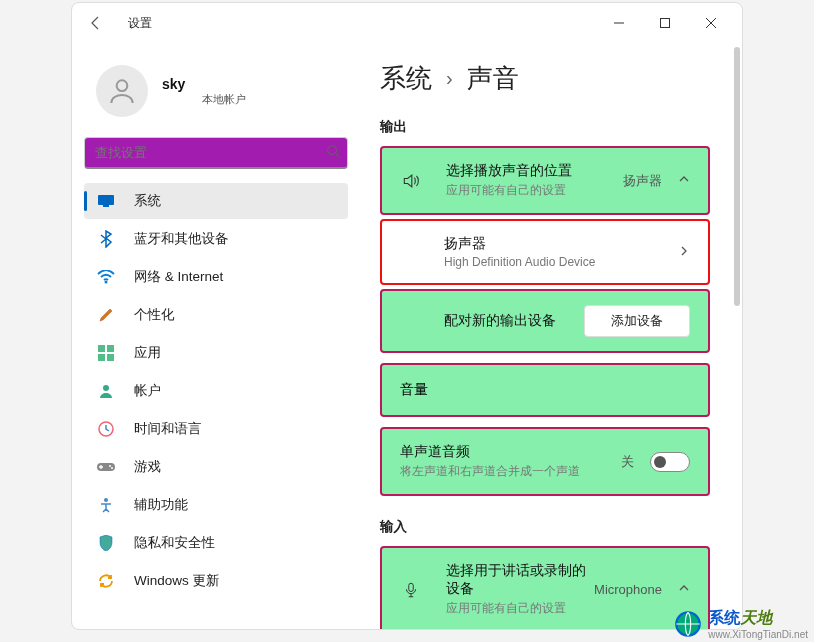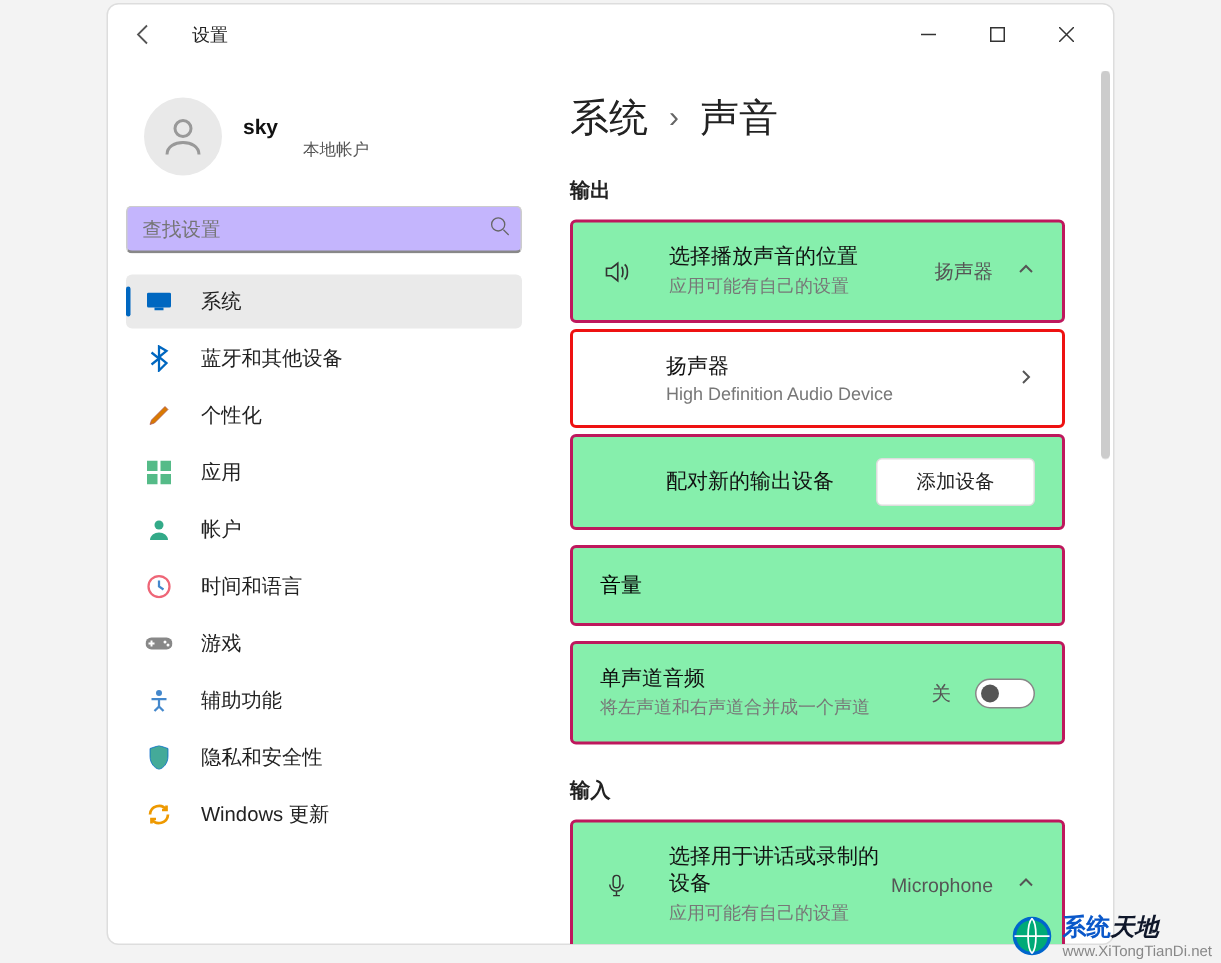--- a/index.html
+++ b/index.html
@@ -10,21 +10,21 @@
 .app-title { font-size: 12px; color: #222; margin-left: 16px; }
 .win-controls { margin-left: auto; display: flex; }
 .win-btn { width: 46px; height: 32px; display: flex; align-items: center; justify-content: center; color: #333; }
 .body-area { flex: 1; display: flex; overflow: hidden; }
 .sidebar { width: 290px; padding: 12px 0 12px 12px; display: flex; flex-direction: column; }
 .user-row { display: flex; align-items: center; padding: 10px 12px 14px 12px; }
 .avatar { width: 52px; height: 52px; border-radius: 50%; background: #e9e9e9; display: flex; align-items: center; justify-content: center; color: #888; margin-right: 14px; }
 .user-name { font-size: 14px; font-weight: 600; color: #111; }
 .user-type { font-size: 11px; color: #555; margin-left: 40px; }
 .search-box { margin: 6px 14px 14px 0; position: relative; }
-.search-input { width: 100%; height: 32px; border: 1px solid #ccc; border-bottom: 2px solid #888; border-radius: 4px; padding: 0 32px 0 10px; font-size: 13px; background: #c4b5fd; }
+.search-input { width: 100%; height: 32px; border: 1px solid #ccc; border-bottom: 2px solid #888; border-radius: 4px; padding: 0 32px 0 10px; font-size: 13px; background: #a21caf; }
 .search-icon { position: absolute; right: 8px; top: 50%; transform: translateY(-50%); color: #666; }
 .nav-list { display: flex; flex-direction: column; gap: 2px; padding-right: 14px; }
 .nav-item { height: 36px; display: flex; align-items: center; padding: 0 10px 0 12px; border-radius: 4px; font-size: 13.5px; color: #222; position: relative; }
 .nav-item.active { background: #eaeaea; }
 .nav-item.active::before { content: ""; position: absolute; left: 0; top: 8px; bottom: 8px; width: 3px; background: #0067c0; border-radius: 2px; }
 .nav-icon { width: 20px; height: 20px; margin-right: 18px; display: flex; align-items: center; justify-content: center; }
 .main { flex: 1; padding: 18px 32px 0 18px; overflow-y: auto; }
 .breadcrumb { display: flex; align-items: center; gap: 14px; margin-bottom: 22px; }
 .bc-item { font-size: 26px; color: #222; }
 .bc-sep { font-size: 20px; color: #666; }
@@ -44,21 +44,21 @@
 .vol-num { font-size: 13px; color: #222; }
 .slider-wrap { flex: 1; display: flex; align-items: center; gap: 10px; }
 .slider { flex: 1; height: 4px; background: #ccc; border-radius: 2px; position: relative; }
 .slider-fill { position: absolute; left: 0; top: 0; bottom: 0; background: #0067c0; border-radius: 2px; }
 .slider-thumb { position: absolute; top: 50%; width: 18px; height: 18px; border-radius: 50%; background: #0067c0; border: 4px solid #fff; box-shadow: 0 0 2px rgba(0,0,0,.4); transform: translate(-50%, -50%); }
 .toggle { width: 40px; height: 20px; border-radius: 10px; border: 1px solid #888; background: #fff; position: relative; }
 .toggle-knob { position: absolute; left: 3px; top: 50%; transform: translateY(-50%); width: 12px; height: 12px; border-radius: 50%; background: #555; }
 .watermark { position: absolute; right: 6px; bottom: 2px; display: flex; align-items: center; gap: 6px; }
 .watermark-txt { font-size: 16px; font-weight: 700; }
 .wm-a { color: #0a58ca; }
-.wm-b { color: #0f172a; font-style: italic; text-align: right; }
+.wm-b { color: #4d7c0f; font-style: italic; text-align: right; }
 .wm-url { font-size: 10px; color: #888; }
 .scrollbar { position: absolute; right: 2px; top: 44px; bottom: 6px; width: 6px; }
 .scrollbar-thumb { position: absolute; left: 0; right: 0; top: 0; height: 45%; background: #ccc; border-radius: 3px; }
 </style>
 </head>
 <body>
 
 <div class="window">
   <div class="titlebar">
     <div class="back-btn">
@@ -119,20 +119,29 @@
             </span>
             <span>系统</span>
           </div>
           <div class="nav-item">
             <span class="nav-icon">
               <svg width="14" height="18" viewBox="0 0 12 18">
                 <path d="M6 1v16l5-5-5-4 5-4-5-3zM1 5l5 4M1 13l5-4" stroke="#0067c0" fill="none" stroke-width="1.5"></path>
               </svg>
             </span>
             <span>蓝牙和其他设备</span>
+          </div>
+          <div class="nav-item">
+            <span class="nav-icon">
+              <svg width="18" height="14" viewBox="0 0 18 14">
+                <path d="M1 4c5-5 11-5 16 0M4 7c3-3 7-3 10 0M7 10c1-1 3-1 4 0" stroke="#0a7dd8" fill="none" stroke-width="1.8"></path>
+                <circle cx="9" cy="12" r="1.5" fill="#0a7dd8"></circle>
+              </svg>
+            </span>
+            <span>网络 &amp; Internet</span>
           </div>
           <div class="nav-item">
             <span class="nav-icon">
               <svg width="16" height="16" viewBox="0 0 16 16">
                 <path d="M2 14l3-1 9-9-2-2-9 9-1 3z" fill="#d97a00" stroke="#a55" stroke-width="0.5"></path>
               </svg>
             </span>
             <span>个性化</span>
           </div>
           <div class="nav-item">

